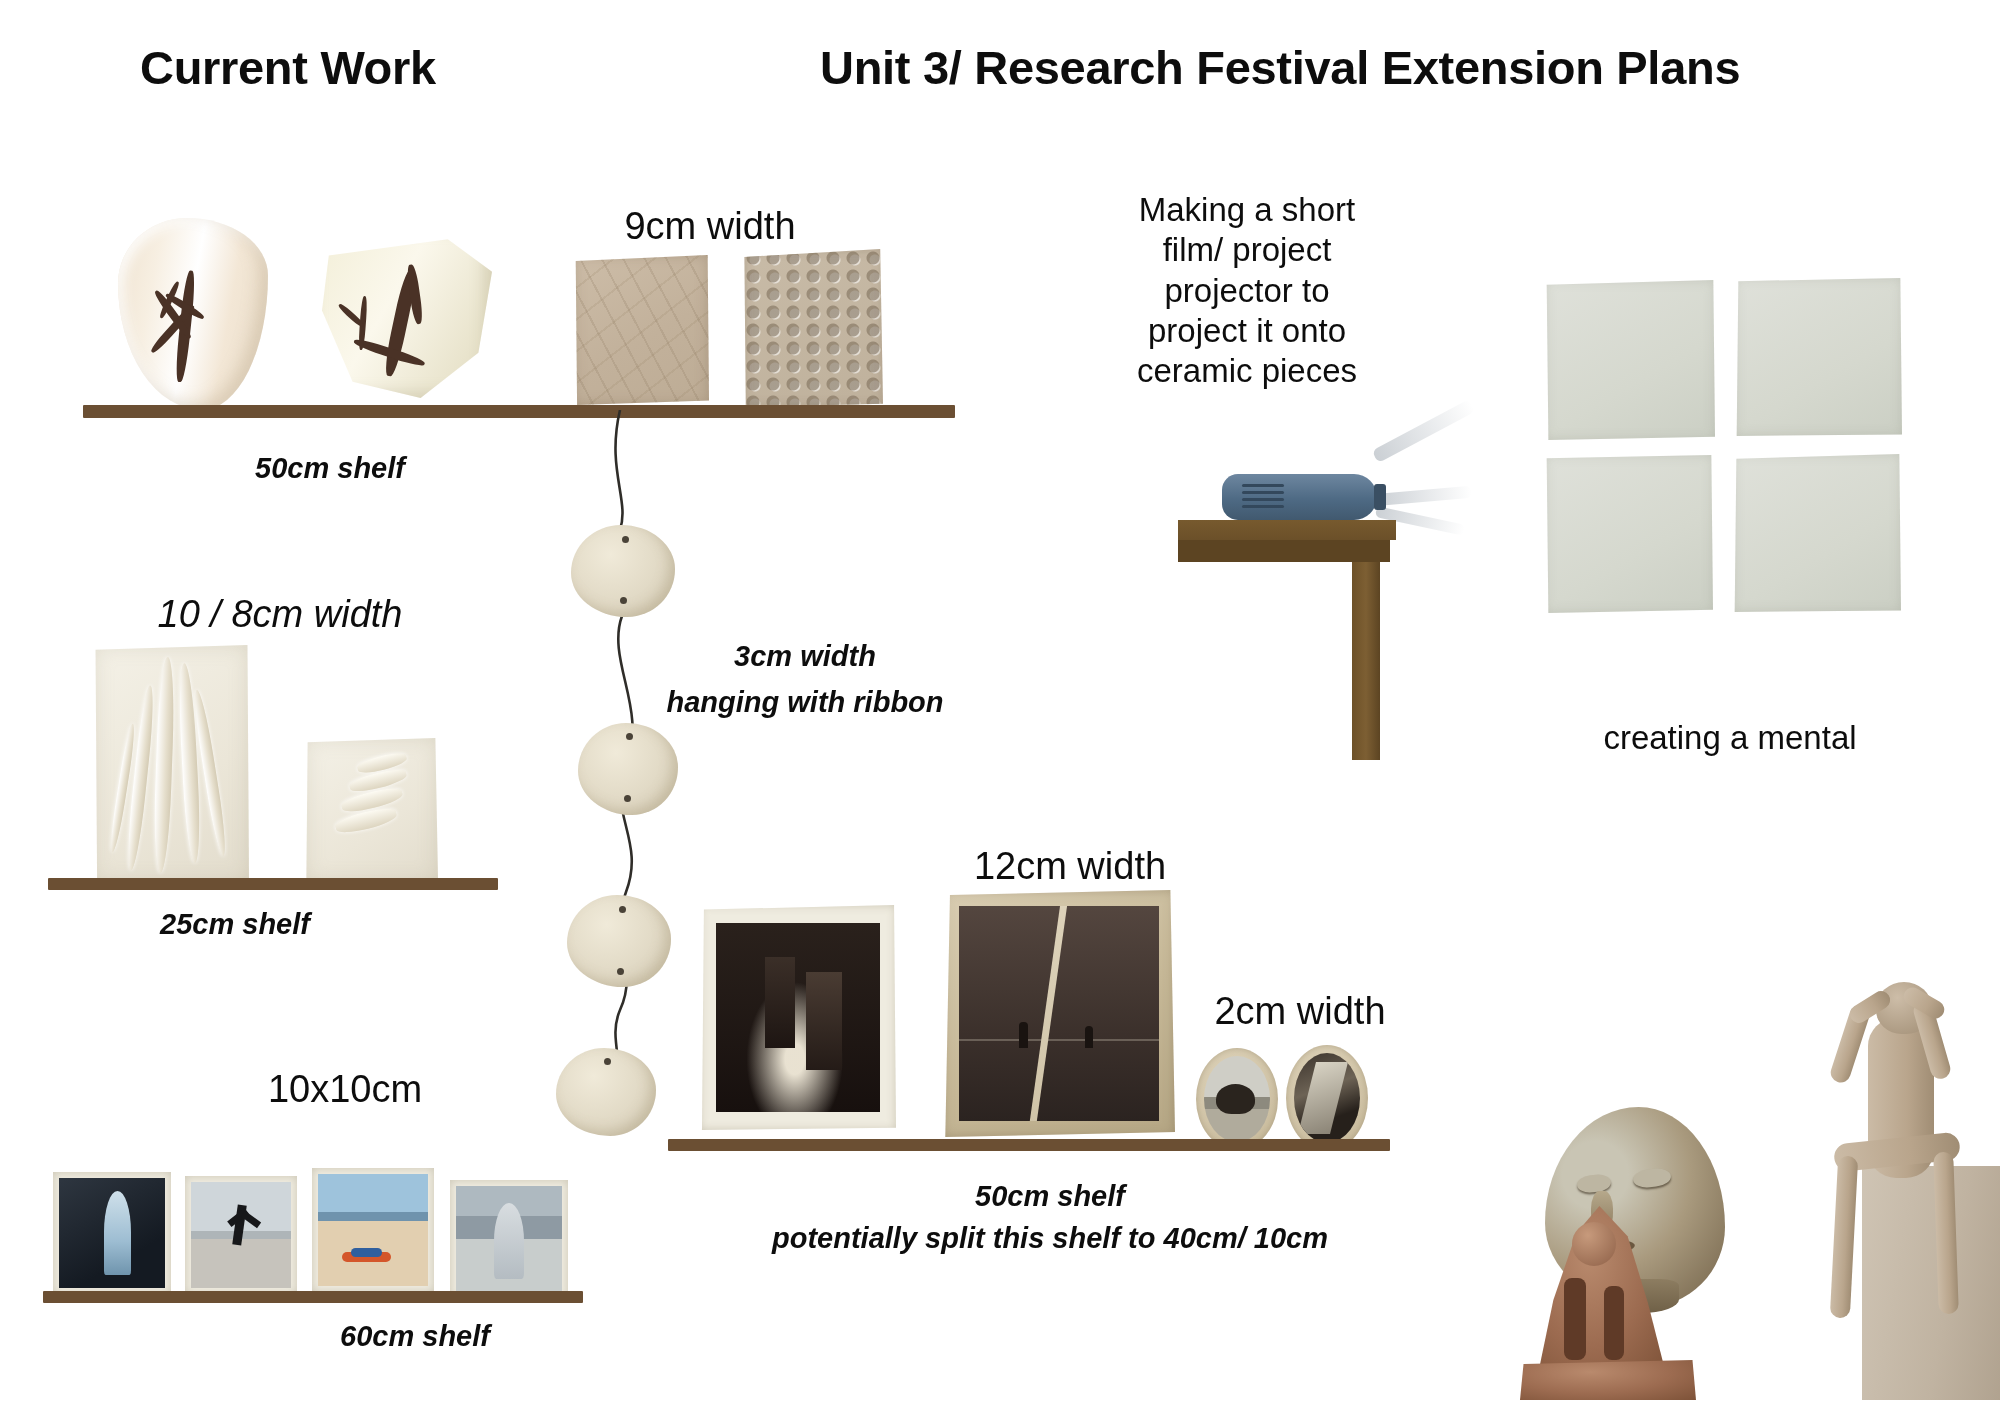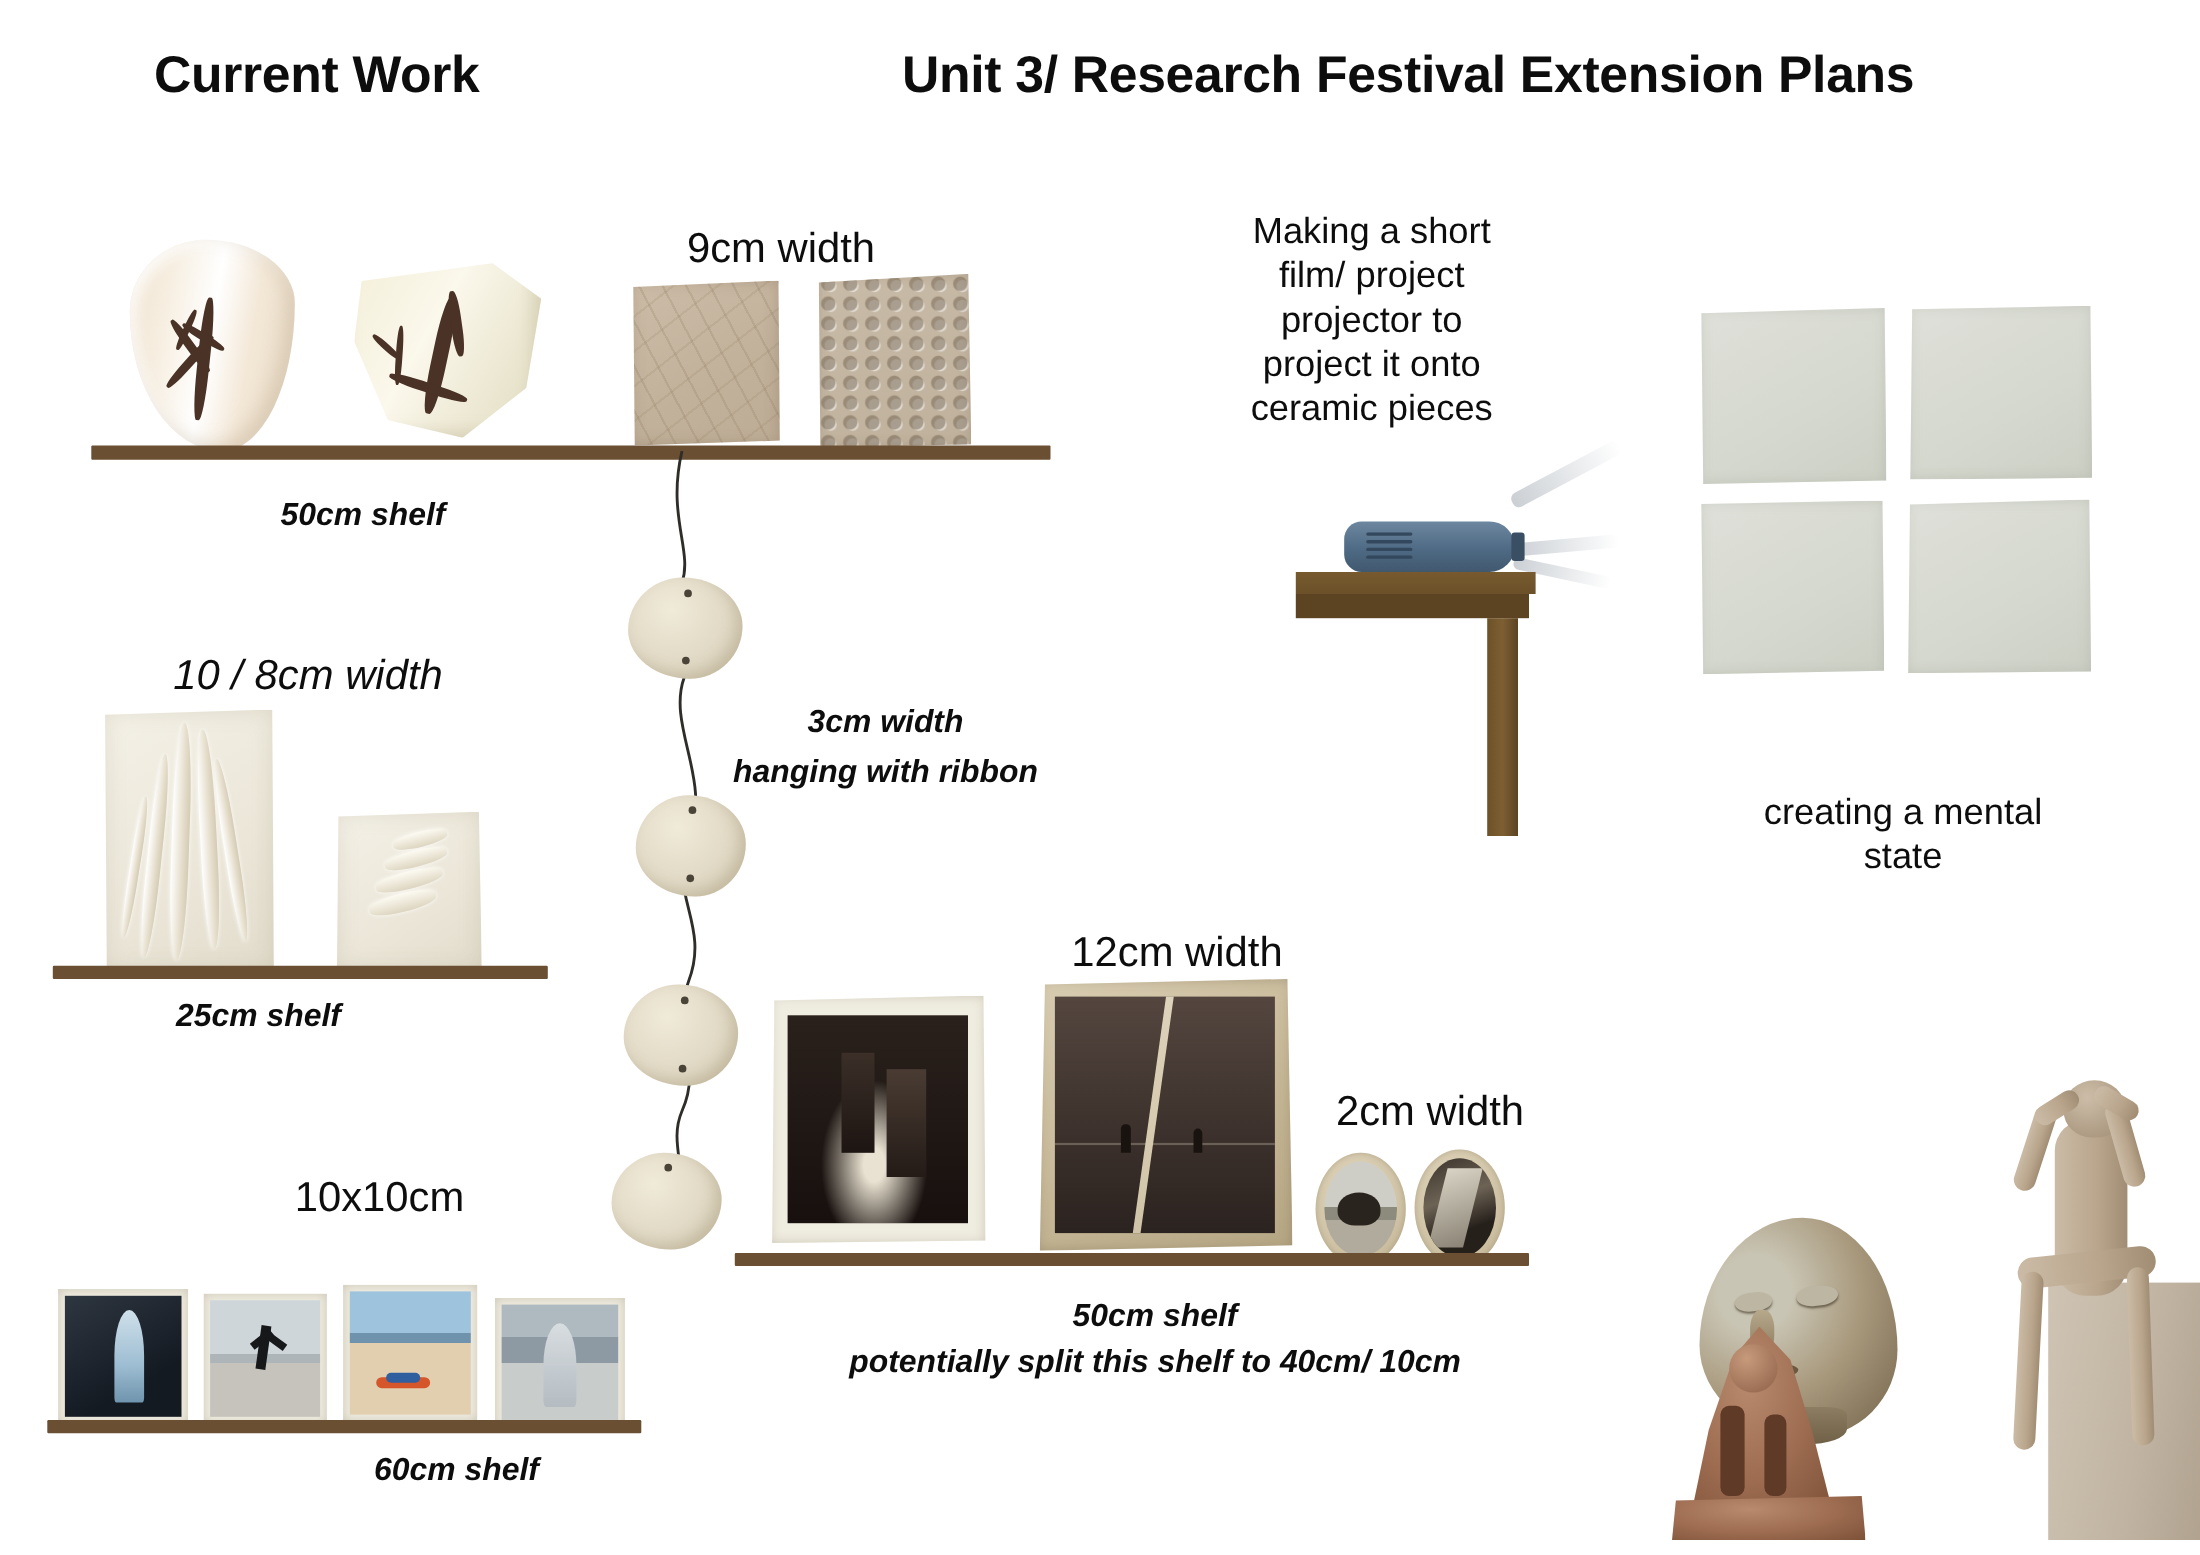--- a/index.html
+++ b/index.html
@@ -281,21 +281,20 @@
   <div class="table-leg" style="position:absolute;left:192px;top:132px;width:28px;height:198px;"></div>
 </div>
 
 <div class="abs gray-sq" style="left:1545px;top:280px;width:170px;height:160px;clip-path:polygon(1% 3%,99% 0,100% 98%,2% 100%);"></div>
 <div class="abs gray-sq" style="left:1735px;top:278px;width:167px;height:158px;clip-path:polygon(2% 2%,99% 0,100% 99%,1% 100%);"></div>
 <div class="abs gray-sq" style="left:1545px;top:455px;width:168px;height:158px;clip-path:polygon(1% 2%,99% 0,100% 98%,2% 100%);"></div>
 <div class="abs gray-sq" style="left:1733px;top:454px;width:168px;height:158px;clip-path:polygon(2% 3%,99% 0,100% 99%,1% 100%);"></div>
 
 <div class="abs body-text" style="left:1530px;top:718px;width:400px;">
   <div>creating a mental</div>
-  <div>state</div>
 </div>
 
 <div class="abs head" style="left:1545px;top:915px;width:180px;height:200px;">
   <div class="skull"></div>
   <div class="eye" style="left:32px;top:68px;width:34px;height:17px;transform:rotate(-6deg);"></div>
   <div class="eye" style="left:88px;top:62px;width:38px;height:18px;transform:rotate(-6deg);"></div>
   <div class="nose" style="left:46px;top:84px;width:22px;height:44px;"></div>
   <div class="mouth" style="left:42px;top:134px;width:48px;height:14px;transform:rotate(-7deg);"></div>
   <div class="neck" style="left:40px;top:172px;width:94px;height:34px;"></div>
 </div>

